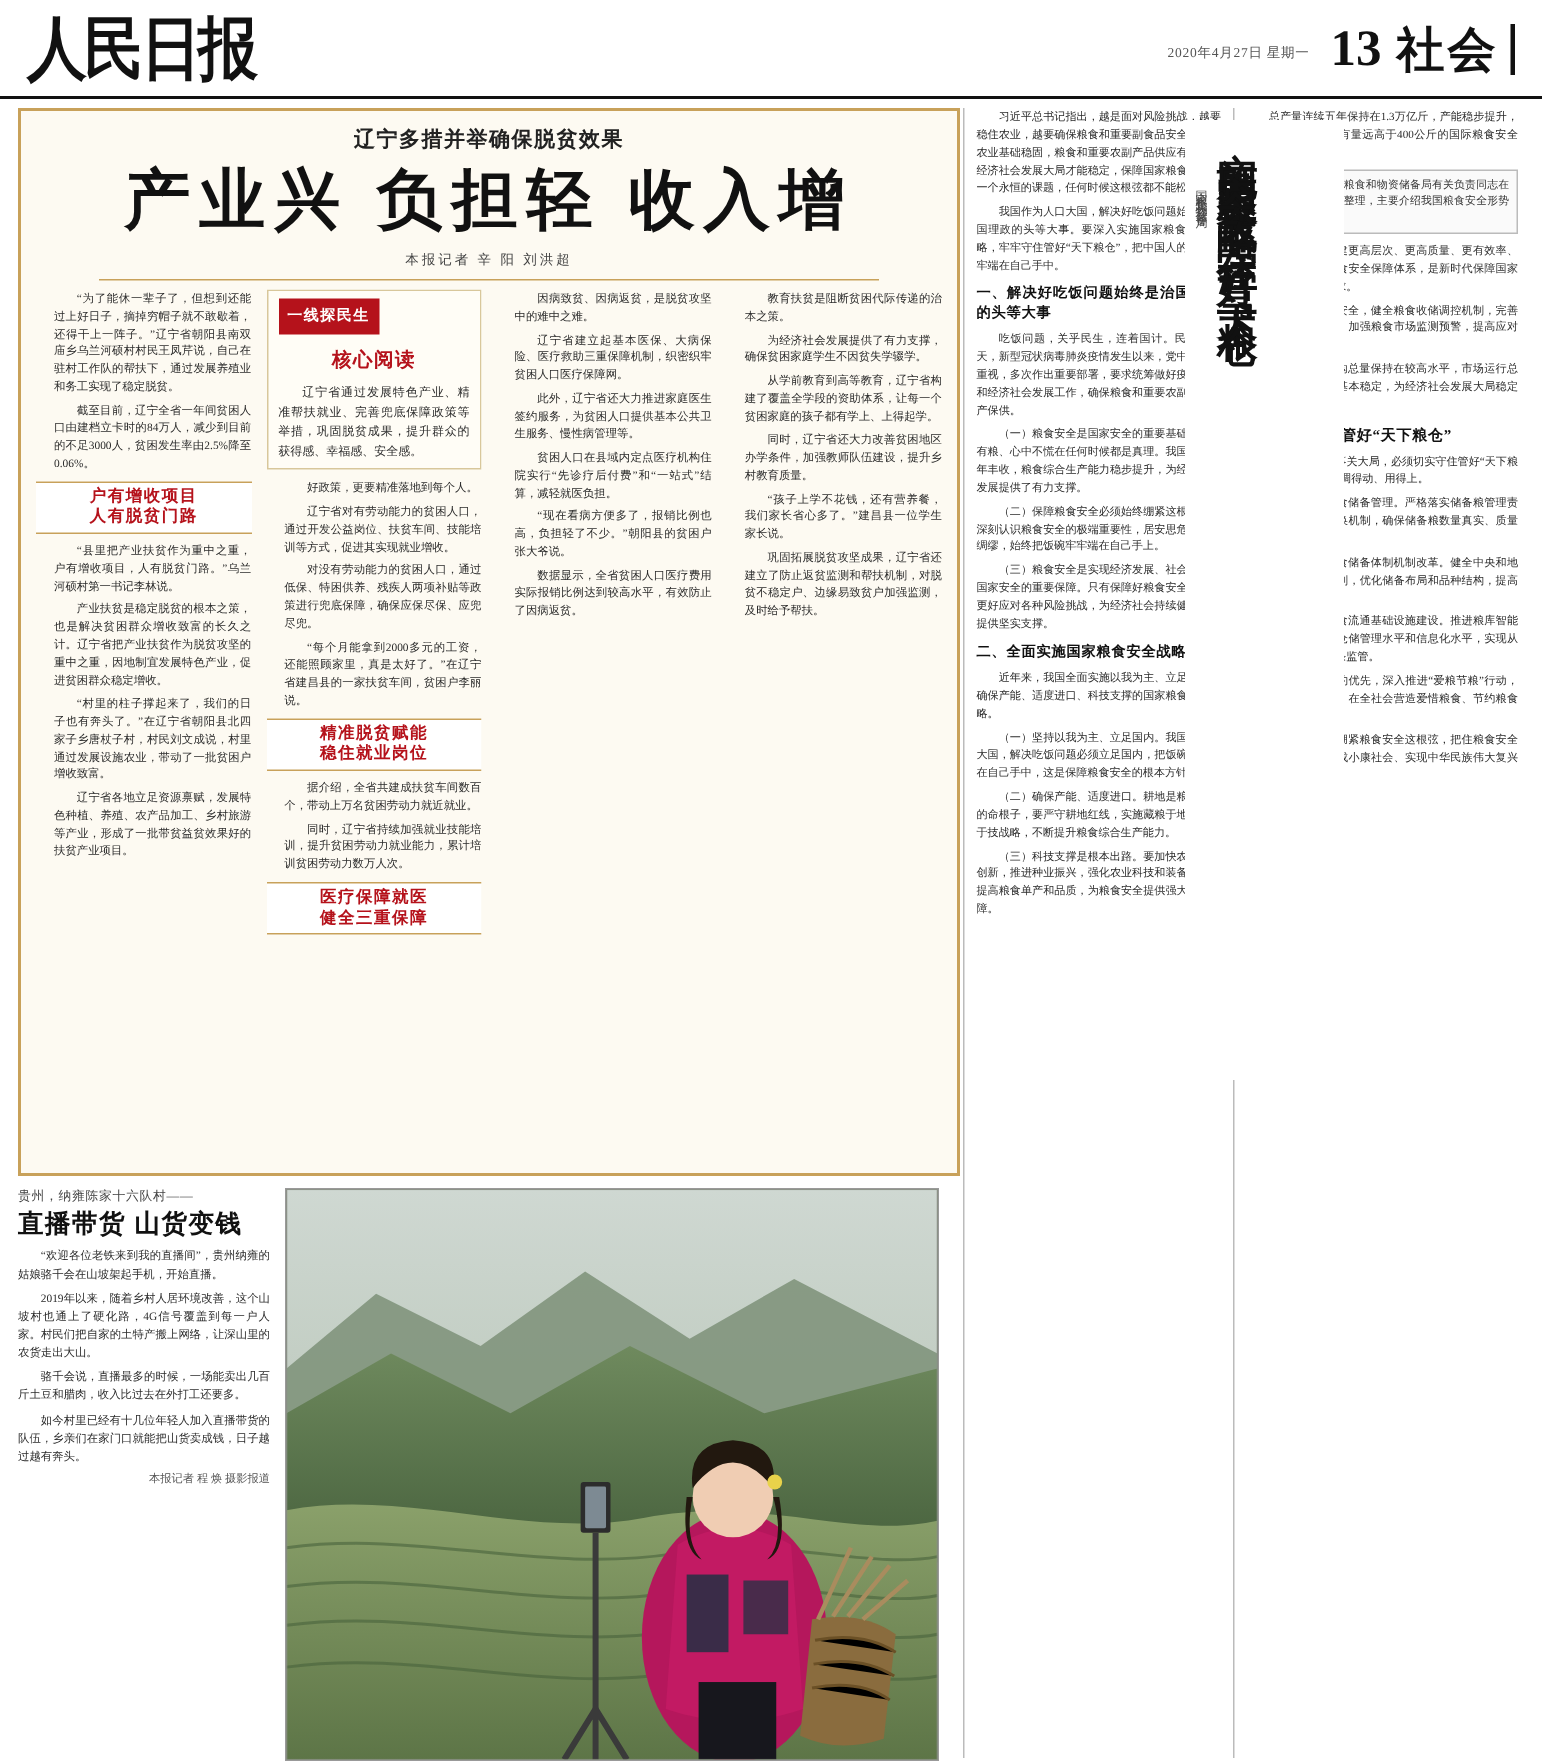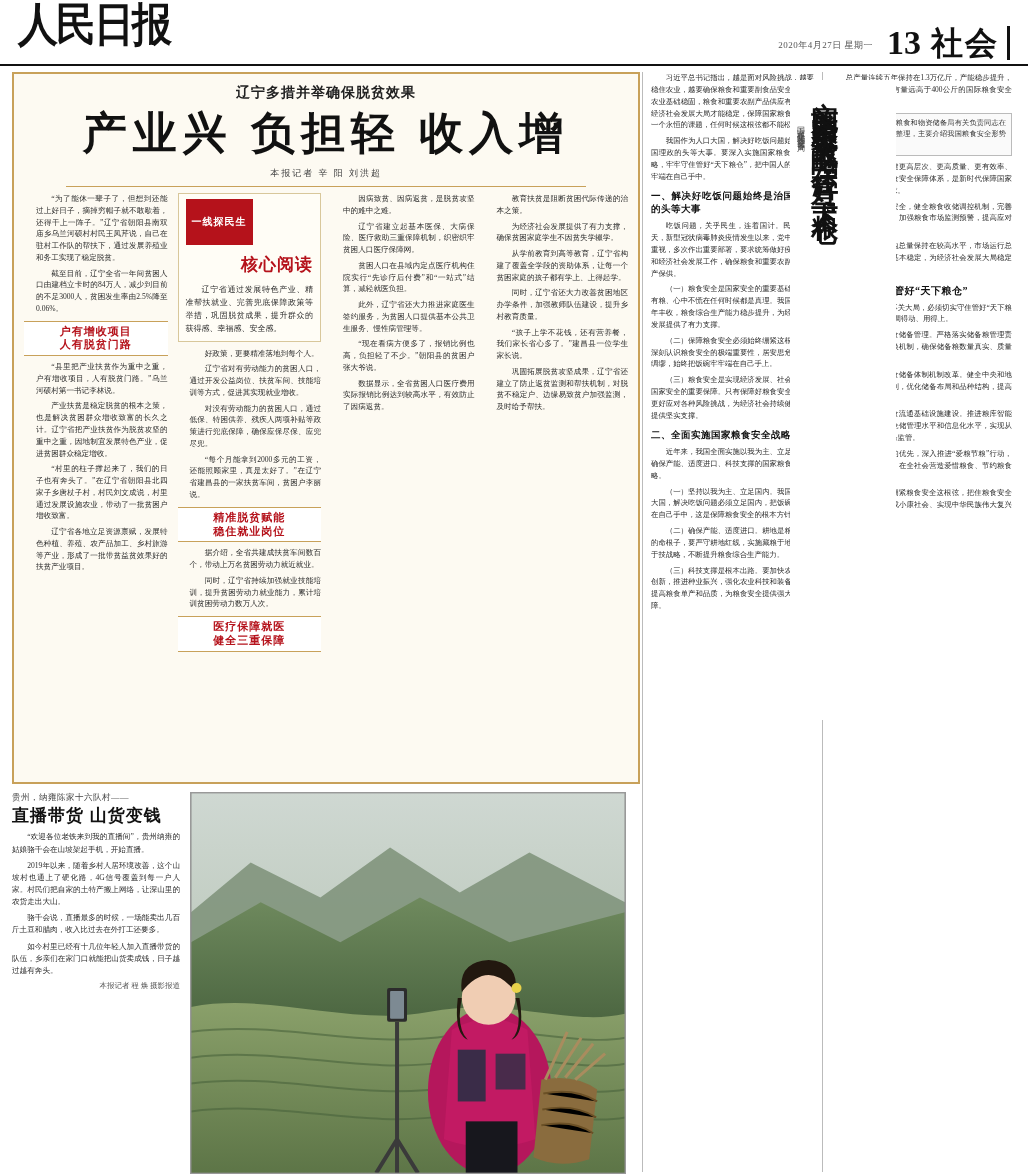--- a/index.html
+++ b/index.html
@@ -17,20 +17,21 @@
   .page {
     width: 1028px; height: 1176px;
     position: relative;
     padding: 0;
   }
 
   
   .masthead {
     height: 66px;
     display: flex;
+    align-items: center;
     justify-content: space-between;
     padding: 6px 18px 4px 14px;
     border-bottom: 2px solid #111;
   }
   .logo {
     font-family: "Liberation Serif", serif;
     font-size: 40px;
     font-weight: bold;
     letter-spacing: -2px;
     color: #111;
@@ -151,27 +152,27 @@
     background: #fffdf6;
     padding: 5px 7px;
     margin-bottom: 6px;
   }
   .sidebar-title {
     background: #b5121b;
     color: #fff;
     font-size: 10px;
     font-weight: bold;
     display: inline-block;
-    padding: 15px 6px;
+    padding: 4px 6px;
     margin-bottom: 4px;
     letter-spacing: 1px;
   }
   .sidebar-sub {
-    font-size: 17px; font-weight: bold; color: #b5121b;
-    text-align: right; margin: 3px 0 5px 0; letter-spacing: 1px;
+    font-size: 13px; font-weight: bold; color: #b5121b;
+    text-align: center; margin: 3px 0 5px 0; letter-spacing: 1px;
   }
 
   
   .photo-story {
     display: flex;
     gap: 10px;
     margin: 0 2px;
     height: 320px;
   }
   .ps-text { width: 168px; }
@@ -297,22 +298,22 @@
             <p>同时，辽宁省持续加强就业技能培训，提升贫困劳动力就业能力，累计培训贫困劳动力数万人次。</p>
             <div class="boxhead">
               <span>医疗保障就医</span><br>
               <span>健全三重保障</span>
             </div>
           </div>
 
           <div class="c">
             <p>因病致贫、因病返贫，是脱贫攻坚中的难中之难。</p>
             <p>辽宁省建立起基本医保、大病保险、医疗救助三重保障机制，织密织牢贫困人口医疗保障网。</p>
+            <p>此外，辽宁省还大力推进家庭医生签约服务，为贫困人口提供基本公共卫生服务、慢性病管理等。</p>
             <p>贫困人口在县域内定点医疗机构住院实行“先诊疗后付费”和“一站式”结算，减轻就医负担。</p>
-            <p>此外，辽宁省还大力推进家庭医生签约服务，为贫困人口提供基本公共卫生服务、慢性病管理等。</p>
             <p>“现在看病方便多了，报销比例也高，负担轻了不少。”朝阳县的贫困户张大爷说。</p>
             <p>数据显示，全省贫困人口医疗费用实际报销比例达到较高水平，有效防止了因病返贫。</p>
           </div>
 
           <div class="c">
             <p>教育扶贫是阻断贫困代际传递的治本之策。</p>
             <p>为经济社会发展提供了有力支撑，确保贫困家庭学生不因贫失学辍学。</p>
             <p>从学前教育到高等教育，辽宁省构建了覆盖全学段的资助体系，让每一个贫困家庭的孩子都有学上、上得起学。</p>
             <p>同时，辽宁省还大力改善贫困地区办学条件，加强教师队伍建设，提升乡村教育质量。</p>
             <p>“孩子上学不花钱，还有营养餐，我们家长省心多了。”建昌县一位学生家长说。</p>

